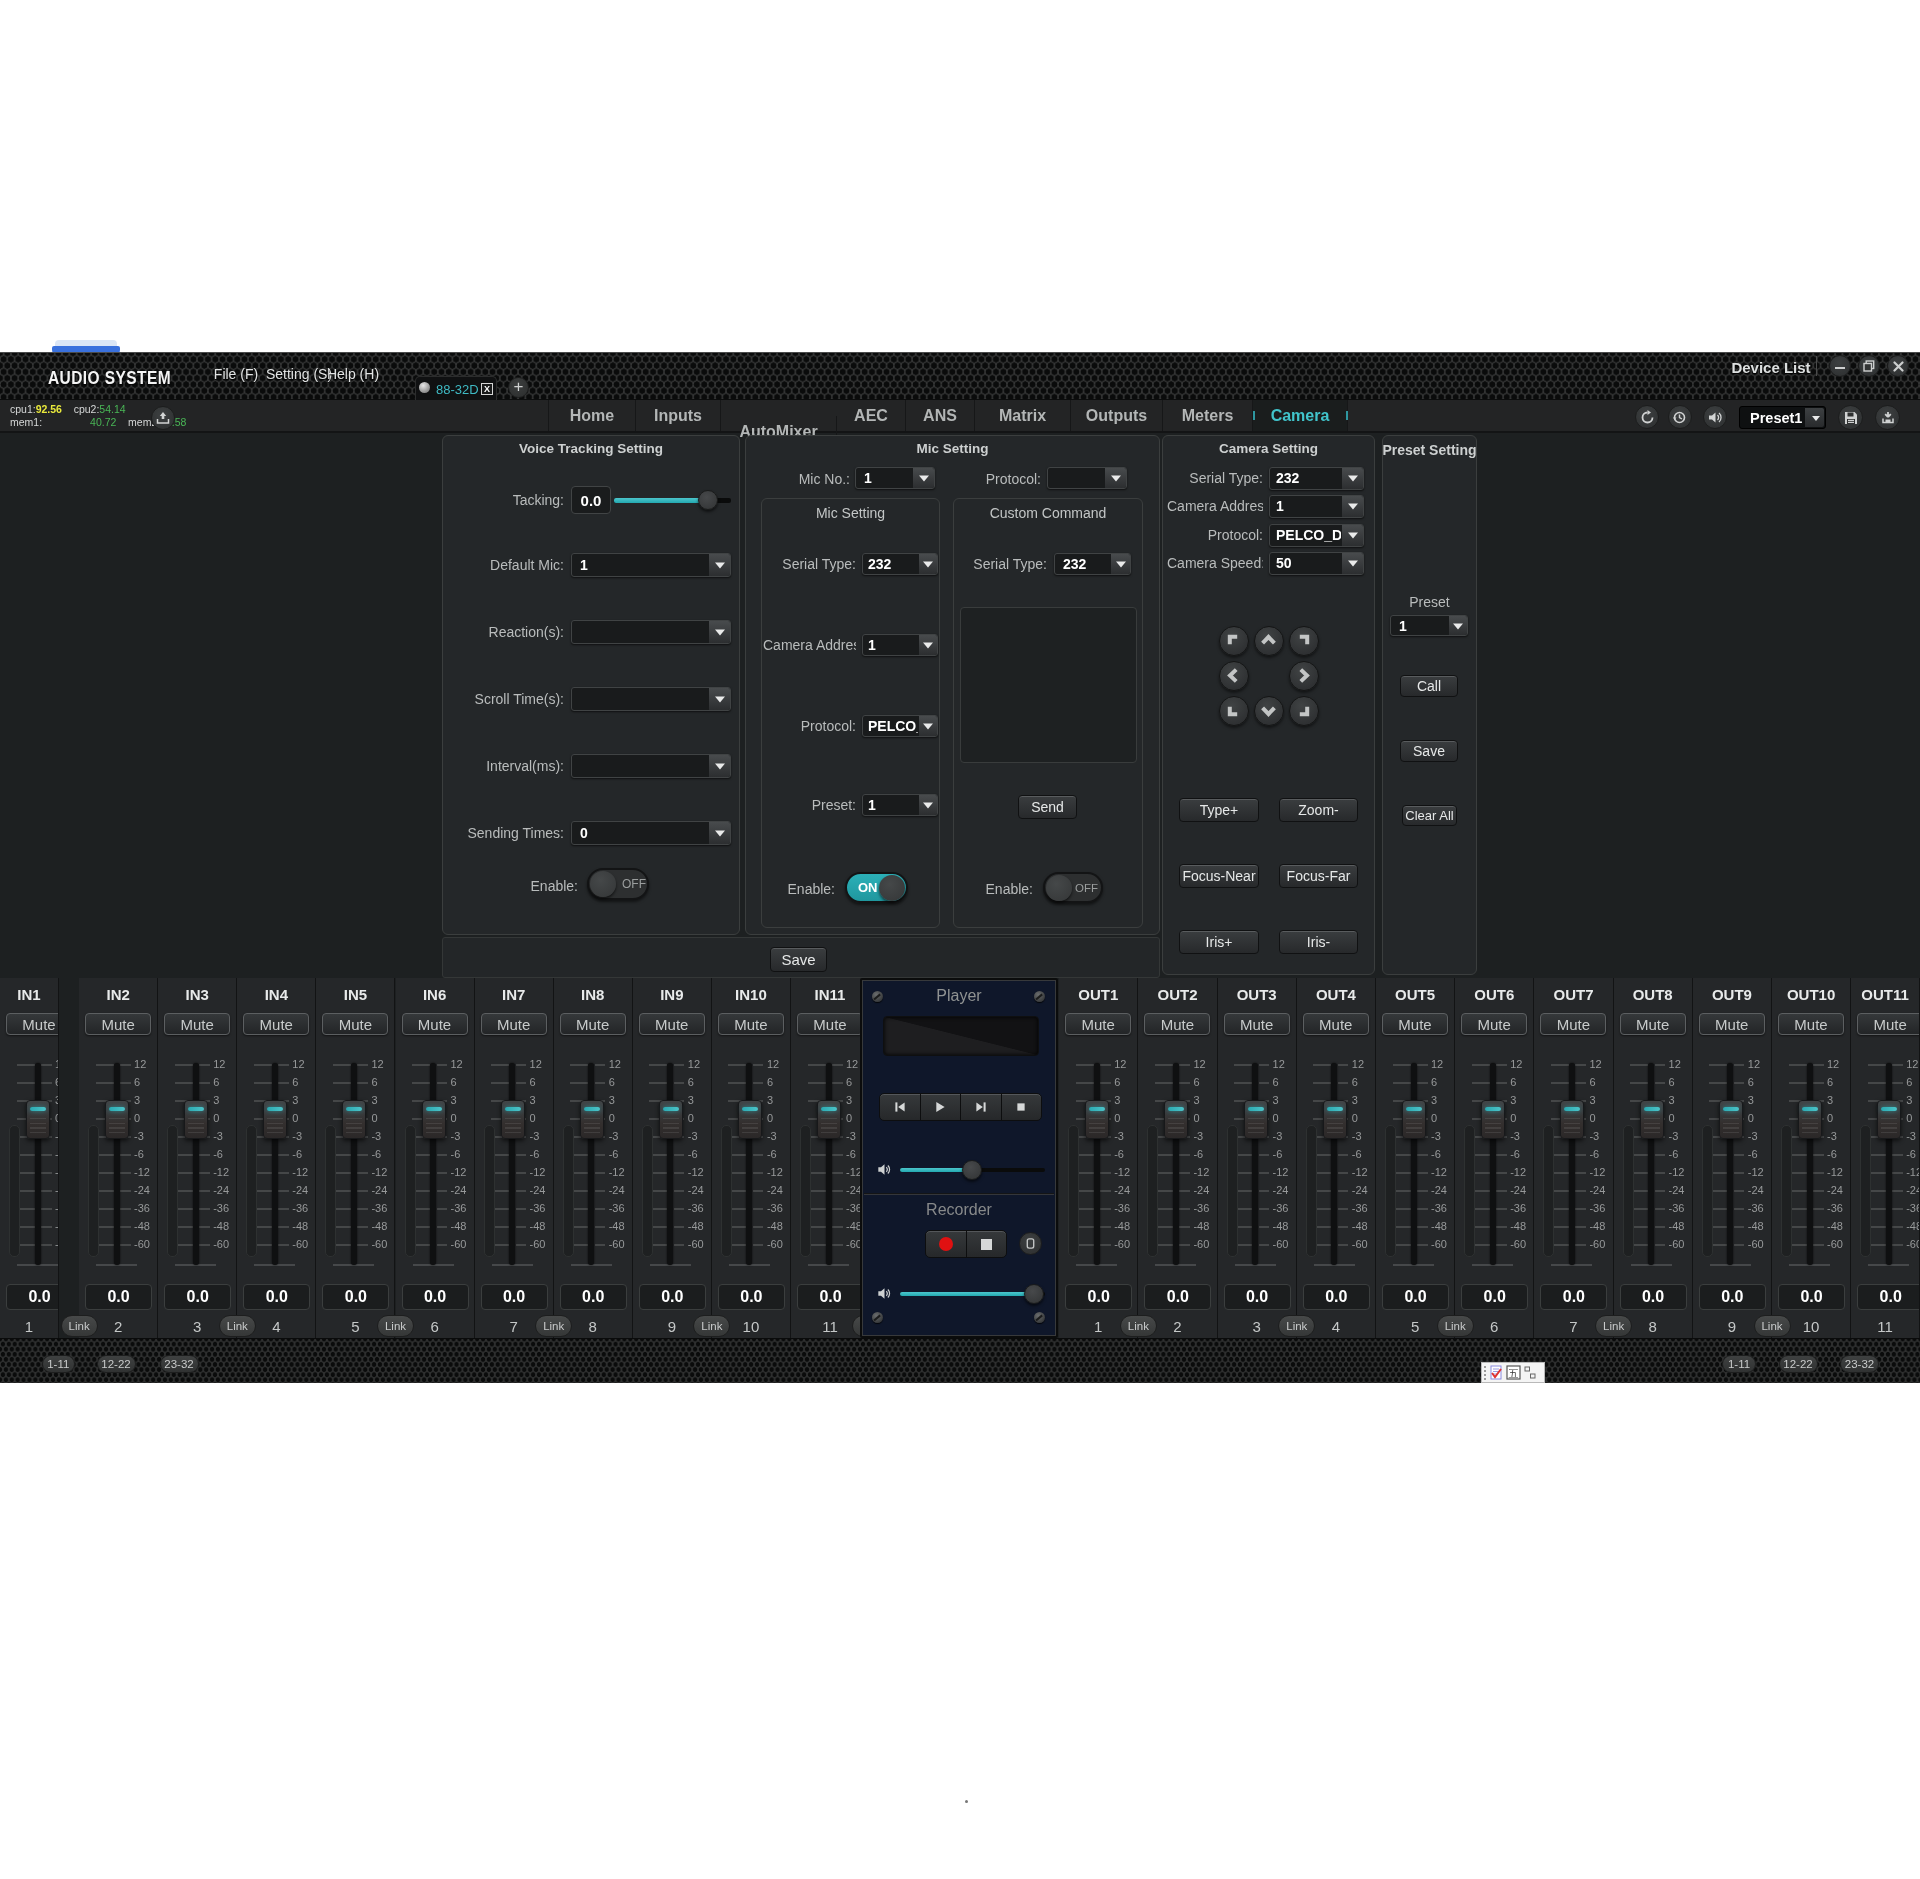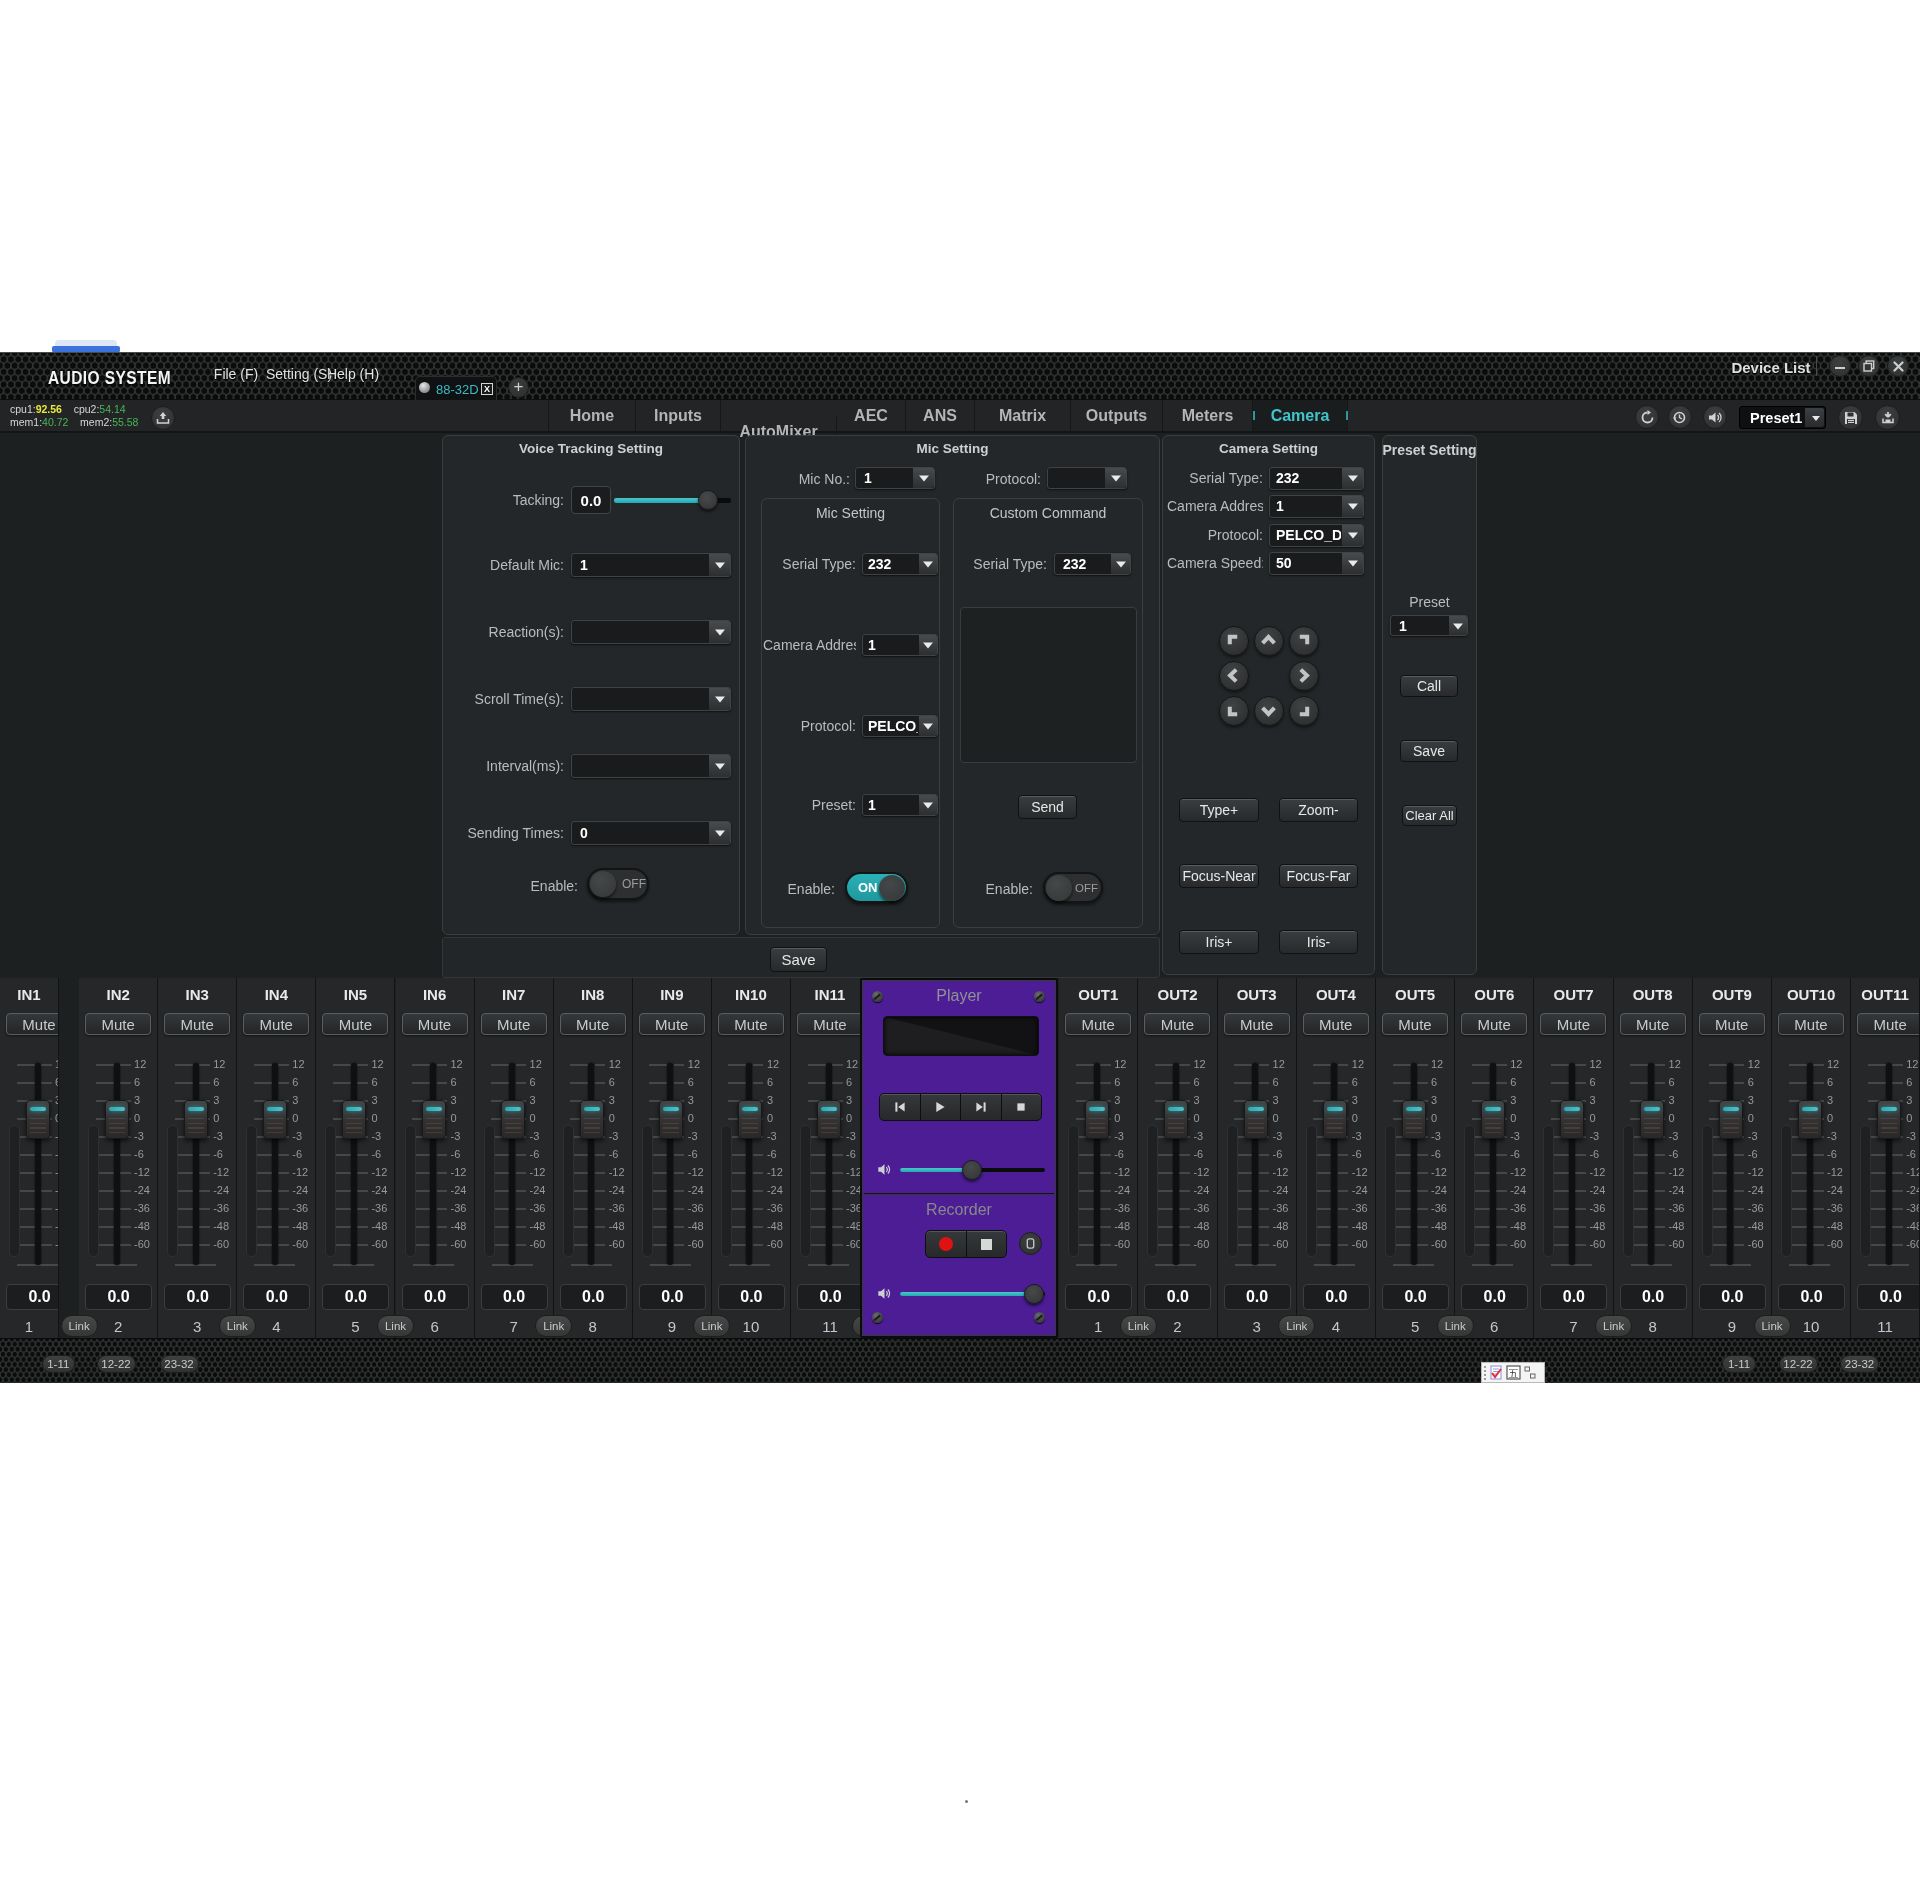--- a/index.html
+++ b/index.html
@@ -64,21 +64,21 @@
       <rect x="1" y="3.5" width="7.5" height="7.5" fill="#323434" stroke="#cdcfcf" stroke-width="1.4"></rect>
     </svg>
   </div>
 <div class="ic" style="left:1887px;top:355px;width:22px;height:22px;">
     <svg width="11" height="11" viewBox="0 0 11 11">
       <path d="M1.5 1.5 L9.5 9.5 M9.5 1.5 L1.5 9.5" stroke="#cdcfcf" stroke-width="2.2" stroke-linecap="round"></path>
     </svg>
   </div>
 <div class="ab" style="left:0;top:400px;width:1920px;height:33px;background:#232425;border-bottom:2px solid #131415;"></div>
 <div class="ab" style="left:10px;top:403px;font-size:10.5px;color:#d6d8d8;line-height:12.5px;white-space:pre;"><span>cpu1:</span><span style="color:#e9e93c;font-weight:bold;">92.56</span><span>    cpu2:</span><span style="color:#49b656;">54.14</span>
-<span>mem1:</span><span style="color:#49b656;">40.72</span><span>    mem2:</span><span style="color:#49b656;">55.58</span></div>
+<span>mem1:</span><span style="color:#49b656;margin-left:48px;">40.72</span><span>    mem2:</span><span style="color:#49b656;">55.58</span></div>
 <div class="ic" style="left:151px;top:406px;width:24px;height:24px;">
     <svg width="14" height="14" viewBox="0 0 14 14">
       <path d="M7 1 L10.2 5 H8.3 V8 H5.7 V5 H3.8 Z" fill="#d2d4d4"></path>
       <path d="M1.5 8 V12 H12.5 V8" fill="none" stroke="#d2d4d4" stroke-width="1.5"></path>
     </svg>
   </div>
 <div class="ab" style="left:548px;top:400px;width:1px;height:31px;background:#161718;"></div>
 <div class="navtab" style="left:549px;top:400px;width:87px;height:31px;">Home</div>
 <div class="navtab" style="left:636px;top:400px;width:85px;height:31px;">Inputs</div>
 <div class="navtab" style="left:721px;top:416px;width:116px;height:31px;">AutoMixer</div>
@@ -1249,21 +1249,21 @@
 <div class="pill" style="left:218.8px;top:1315px;width:37px;height:21.5px;">Link</div>
 <div class="pill" style="left:377px;top:1315px;width:37px;height:21.5px;">Link</div>
 <div class="pill" style="left:535.2px;top:1315px;width:37px;height:21.5px;">Link</div>
 <div class="pill" style="left:693.4px;top:1315px;width:37px;height:21.5px;">Link</div>
 <div class="pill" style="left:851.6px;top:1315px;width:37px;height:21.5px;">Link</div>
 <div class="pill" style="left:1119.9px;top:1315px;width:37px;height:21.5px;">Link</div>
 <div class="pill" style="left:1278.3px;top:1315px;width:37px;height:21.5px;">Link</div>
 <div class="pill" style="left:1436.7px;top:1315px;width:37px;height:21.5px;">Link</div>
 <div class="pill" style="left:1595.1px;top:1315px;width:37px;height:21.5px;">Link</div>
 <div class="pill" style="left:1753.5px;top:1315px;width:37px;height:21.5px;">Link</div>
-<div class="ab" style="left:860px;top:978px;width:198px;height:360px;background:#4c1d95;border:2px solid #0b0c0c;border-radius:2px;box-shadow:inset 0 0 0 1px #37393b;">
+<div class="ab" style="left:860px;top:978px;width:198px;height:360px;background:#0f172a;border:2px solid #0b0c0c;border-radius:2px;box-shadow:inset 0 0 0 1px #37393b;">
     <div class="screw" style="left:10px;top:11px;"></div>
     <div class="screw" style="right:11px;top:11px;"></div>
     <div class="screw" style="left:10px;bottom:13px;"></div>
     <div class="screw" style="right:11px;bottom:13px;"></div>
     <div class="ab" style="left:0;top:7px;width:100%;text-align:center;font-size:16px;color:#8f9292;">Player</div>
     <div class="ab" style="left:21px;top:36px;width:156px;height:40px;background:linear-gradient(14deg,#1e1e20 49.5%,#121214 50.5%);border:1px solid #0e0f10;border-radius:4px;box-shadow:inset 0 0 4px #000;"></div>
     <div class="ab" style="left:17px;top:113px;width:163px;height:28px;background:linear-gradient(#36393b,#26282a);border:1px solid #0d0e0f;border-radius:5px;box-shadow:inset 0 1px 0 #54575a;display:flex;">
       <div style="flex:1;border-right:1px solid #0d0e0f;display:flex;align-items:center;justify-content:center;">
         <svg width="12" height="12" viewBox="0 0 13 13">
           <rect x="1.5" y="1.5" width="2.2" height="10" fill="#d6d8d8"></rect>

